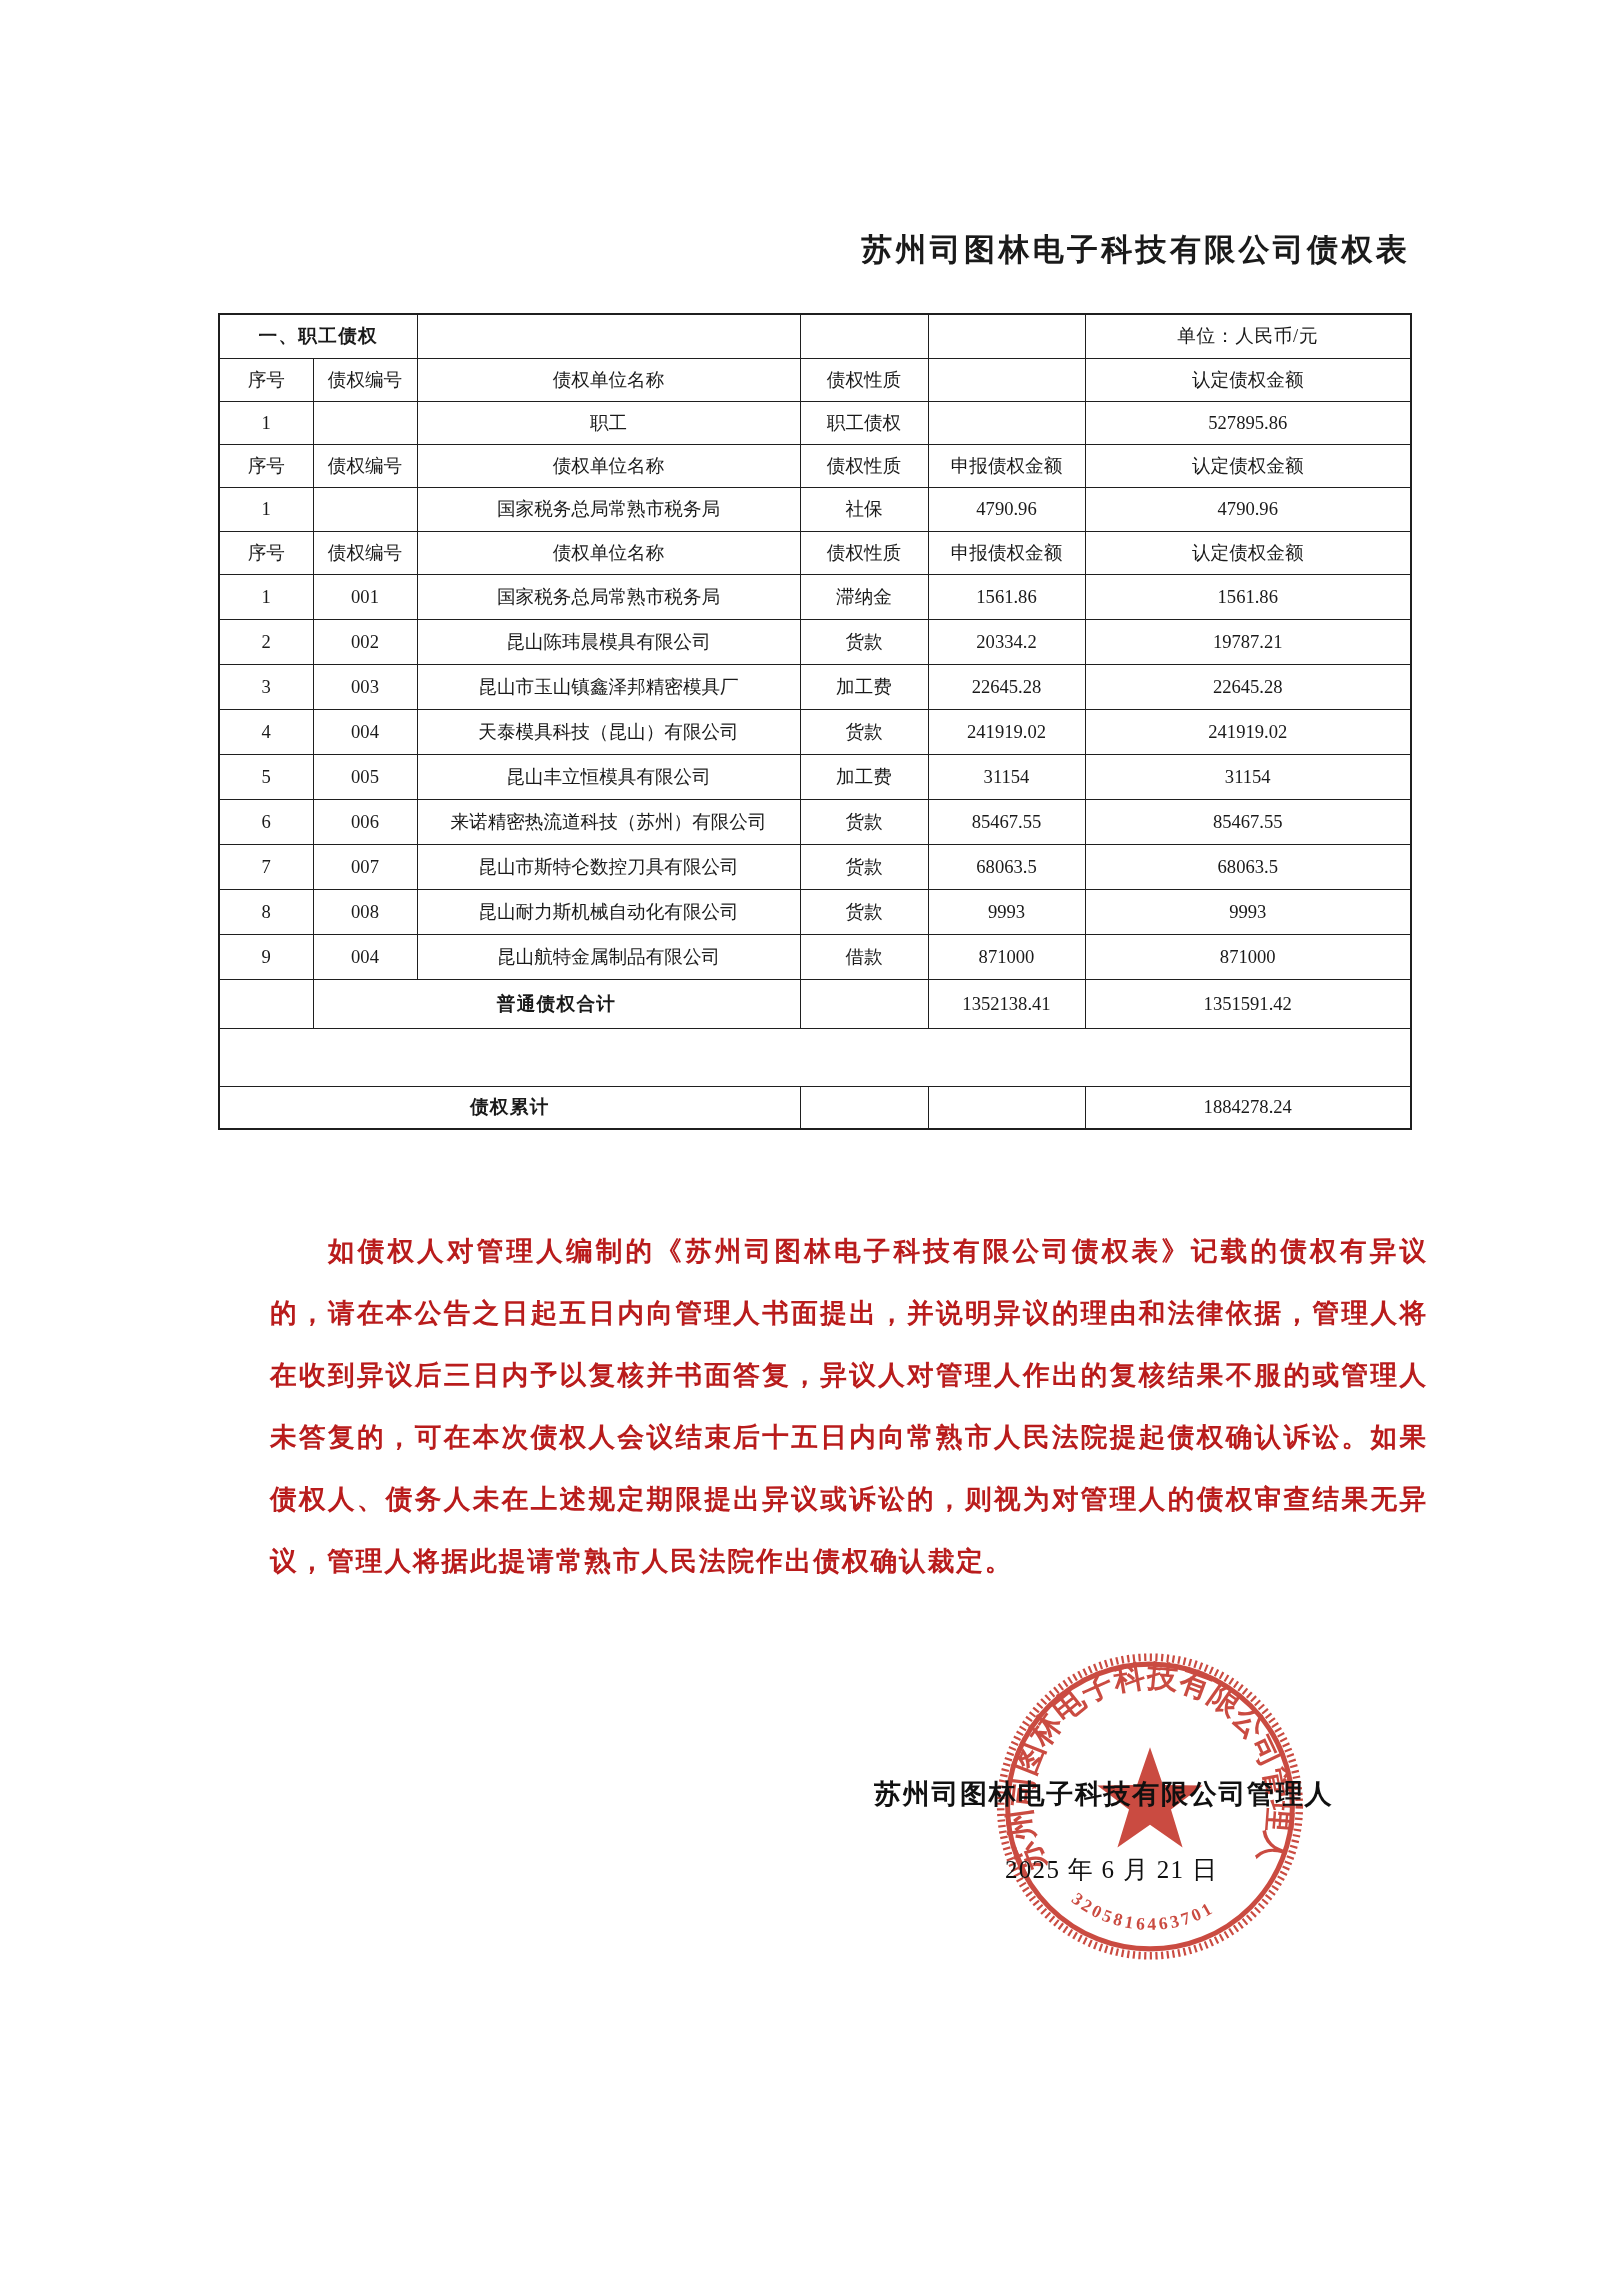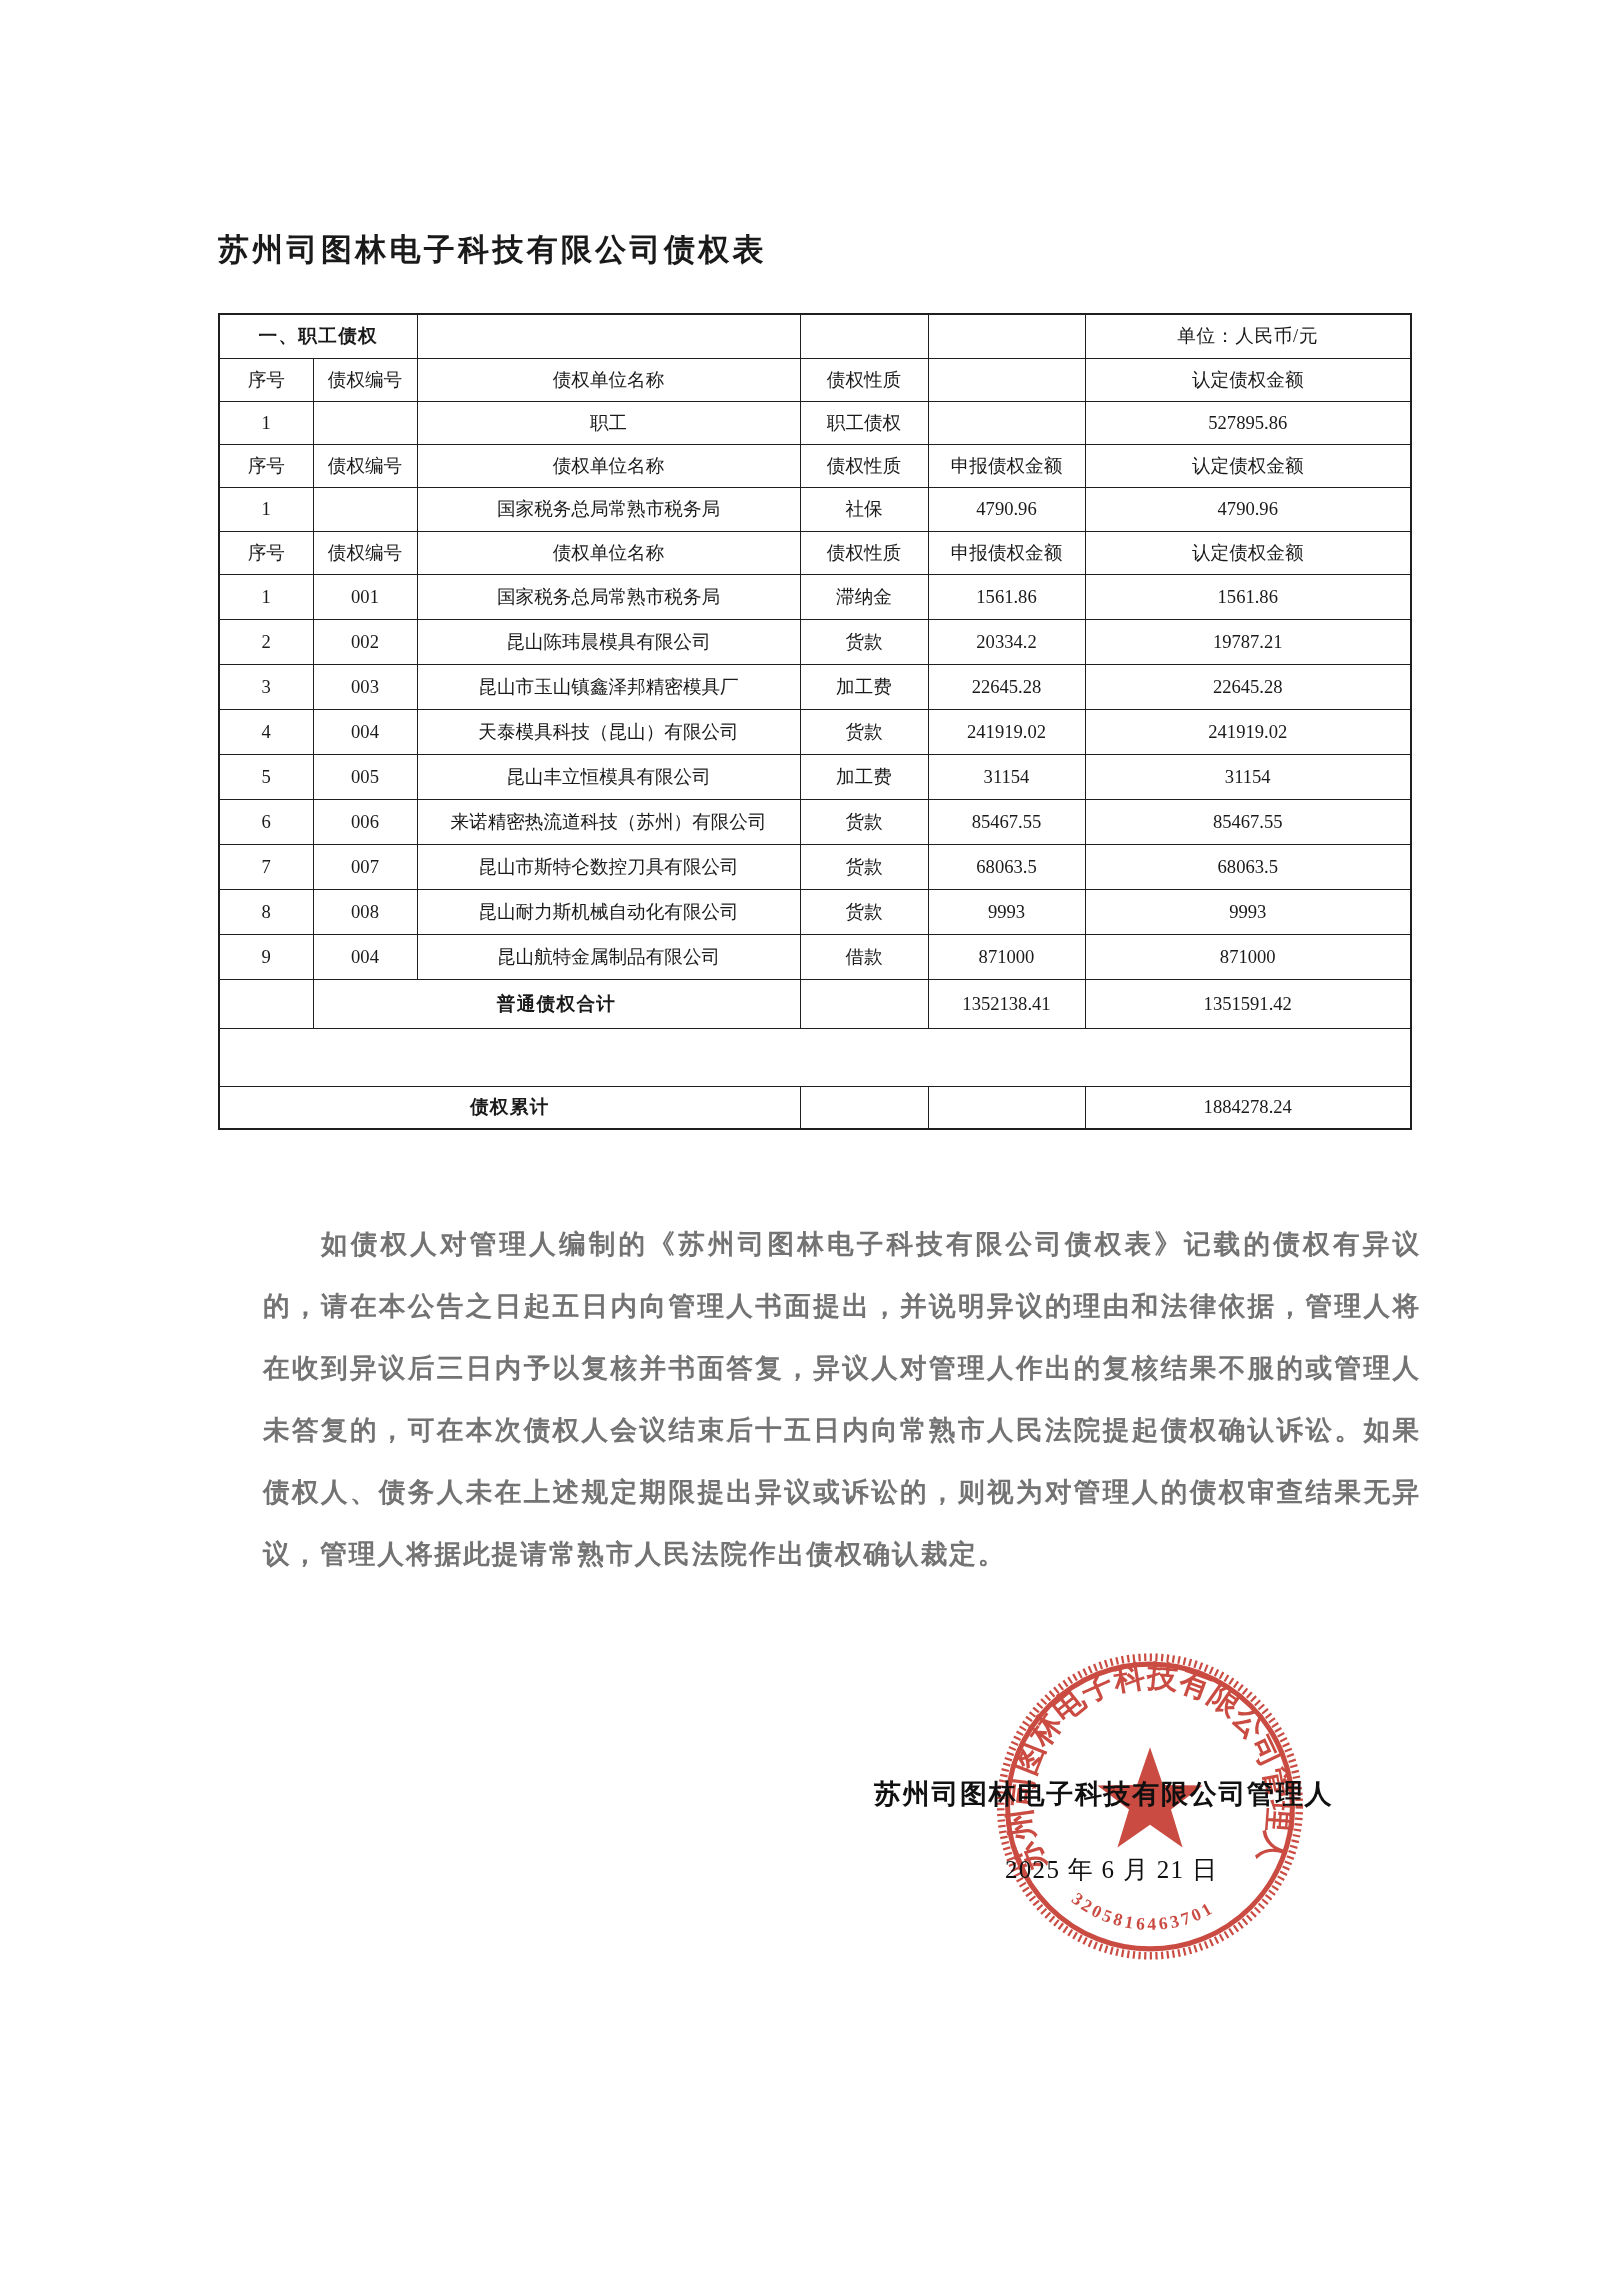--- a/index.html
+++ b/index.html
@@ -6,21 +6,21 @@
   .page{
     position:relative;
     width:1620px;height:2273px;
     background:#ffffff;
     font-family:"Liberation Serif","DejaVu Serif",serif;
     color:#1a1a1a;
     overflow:hidden;
   }
   .doc-title{
     position:absolute;left:218px;top:229px;width:1192px;
-    text-align:left;font-size:31px;font-weight:bold;letter-spacing:3.3px;
+    text-align:right;font-size:31px;font-weight:bold;letter-spacing:3.3px;
     white-space:nowrap;
   }
   table.creditor{
     position:absolute;left:218px;top:284px;width:1192px;
     border-collapse:collapse;table-layout:fixed;
     border:2.7px solid #1f1f1f;
     margin-top:29px;
   }
   table.creditor td{
     border:1.7px solid #1f1f1f;
@@ -35,22 +35,22 @@
   tr.h-total{height:49px;padding-left:45px;}
   tr.h-gap{height:58px;}
   tr.h-grand{height:43px;}
   .sec-title-cell{text-align:left;padding-left:10.6px;font-weight:bold;letter-spacing:1.3px;}
   .unit-cell{text-align:right;padding-right:9.3px;font-size:17.3px;letter-spacing:0.7px;}
   .label-bold{font-weight:bold;letter-spacing:1.3px;}
   .notice{
     position:absolute;left:259px;top:1209px;width:1158px;
     font-family:"Liberation Sans","DejaVu Sans",sans-serif;
     font-weight:bold;font-size:26.6px;line-height:62px;letter-spacing:2px;
-    text-align:justify;text-indent:58px;color:#737373;
-    margin:4px;
+    text-align:justify;text-indent:58px;color:#b91c1c;
+    margin:11px;
   }
   .signature{
     position:absolute;left:874px;top:1776px;
     font-family:"Liberation Sans","DejaVu Sans",sans-serif;
     font-weight:bold;font-size:27px;letter-spacing:1.7px;color:#101010;
     z-index:3;white-space:nowrap;
   }
   .date{
     position:absolute;left:1005px;top:1853px;
     font-size:25px;letter-spacing:1.3px;color:#101010;

